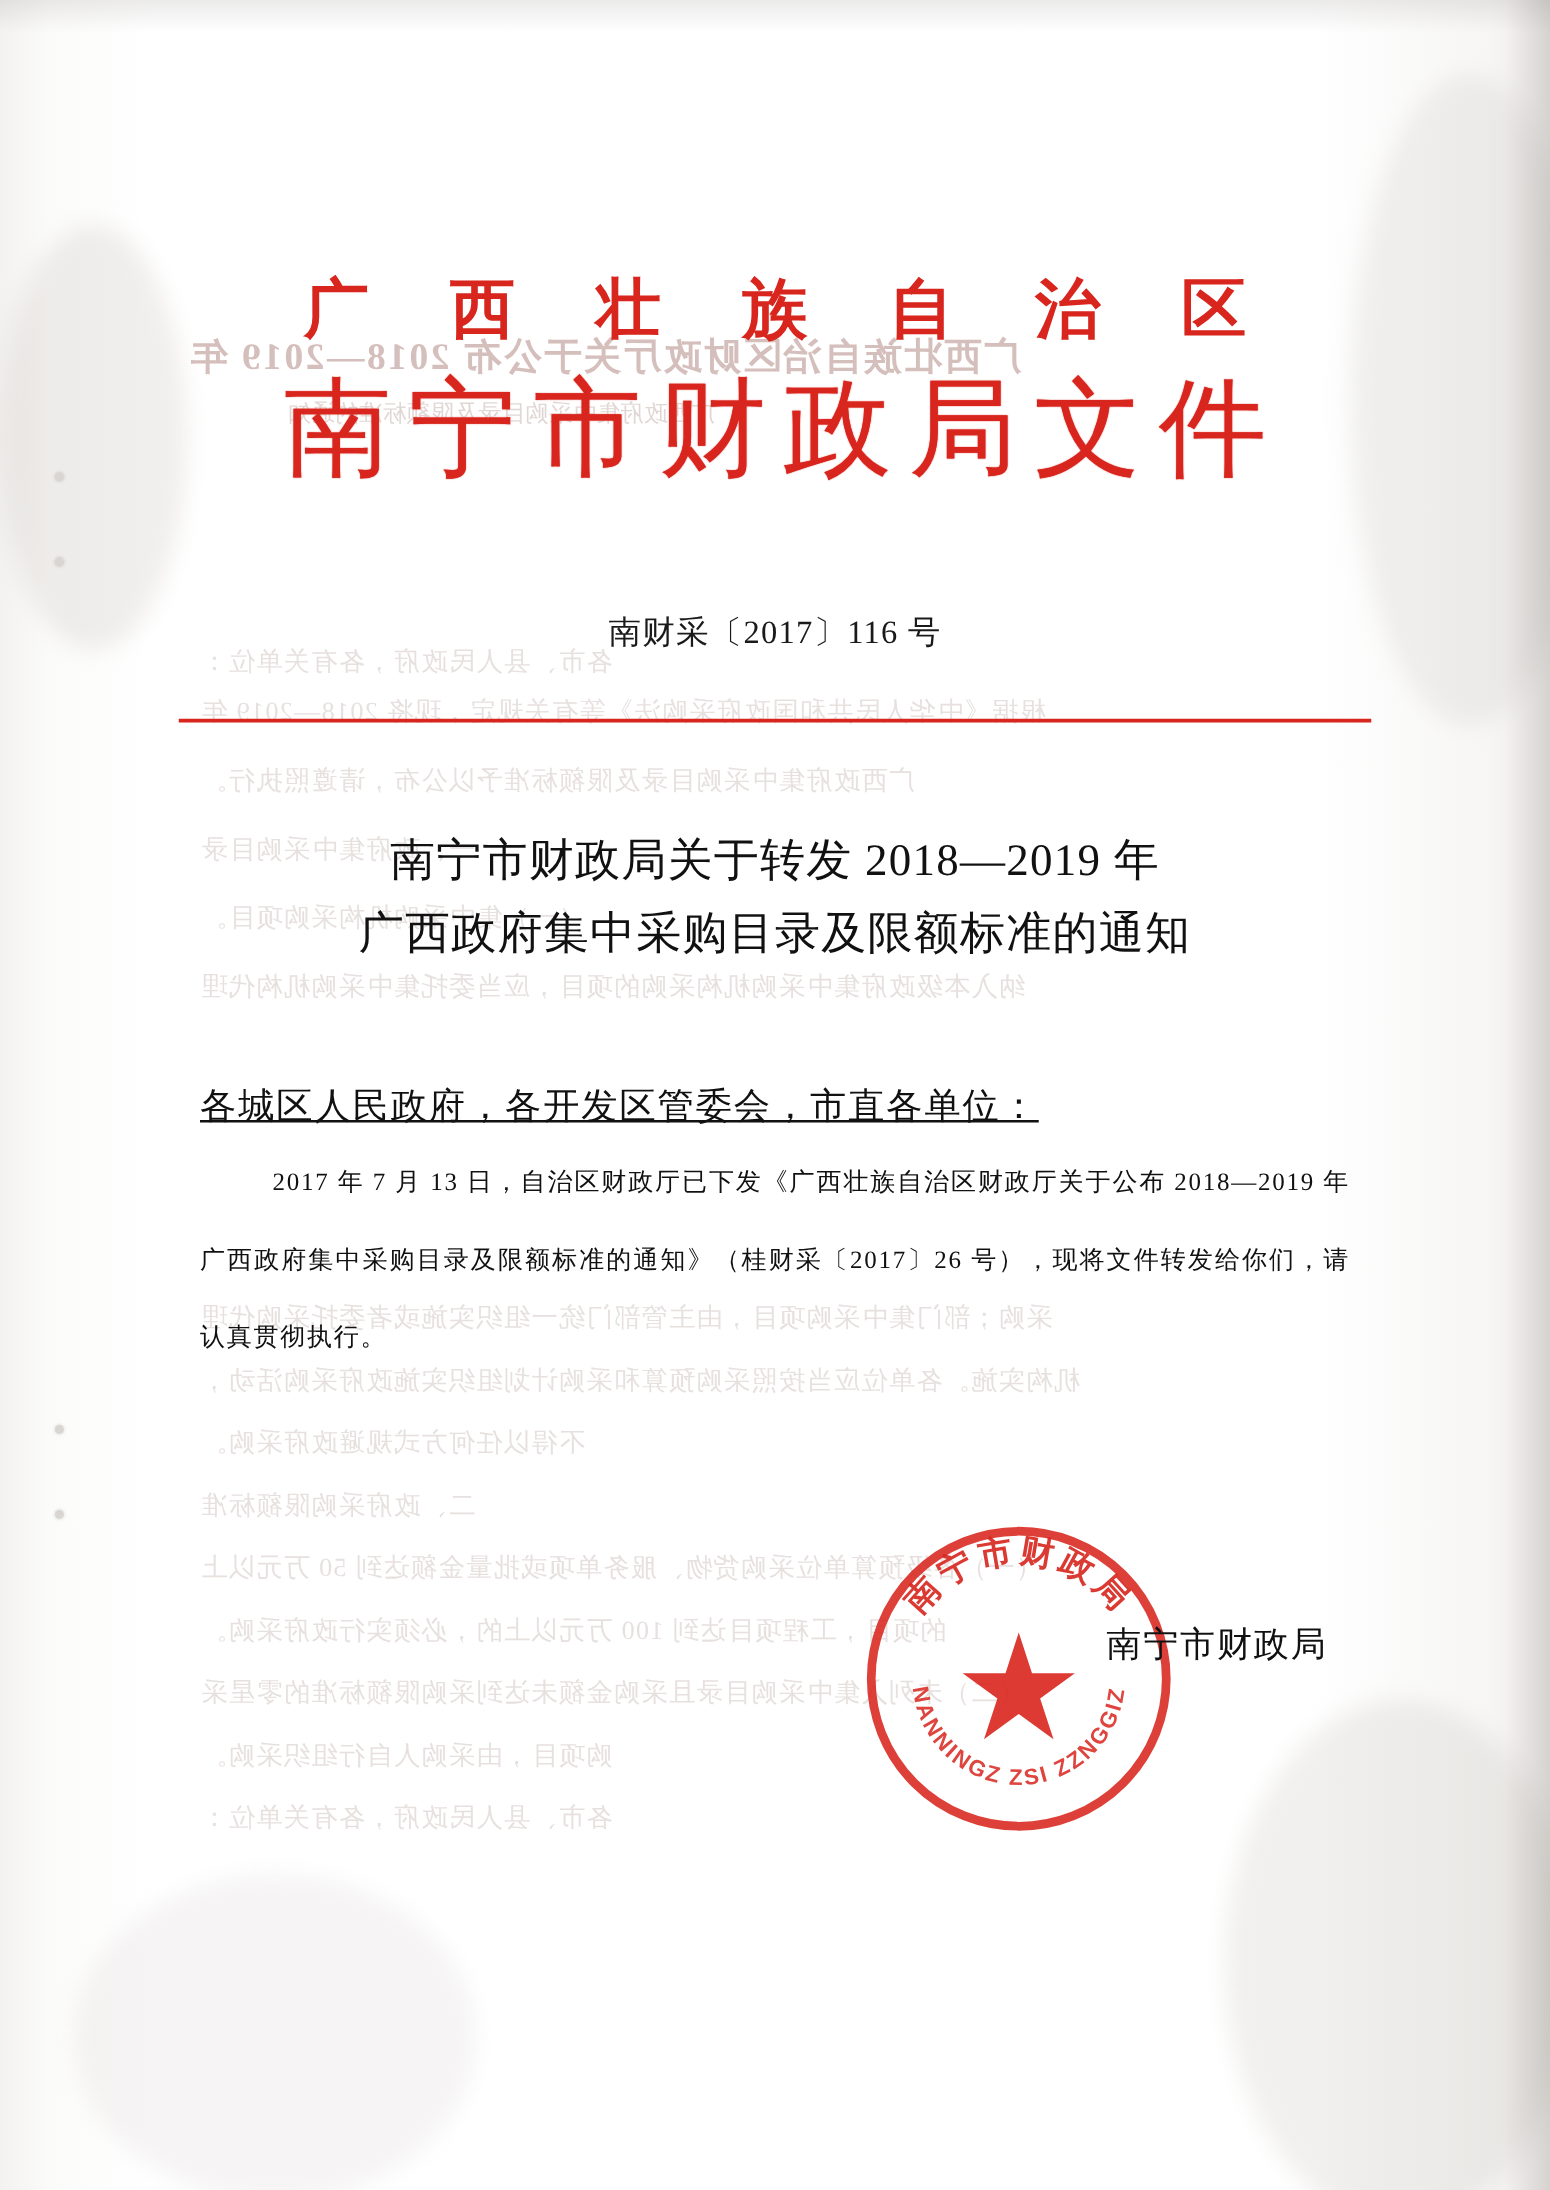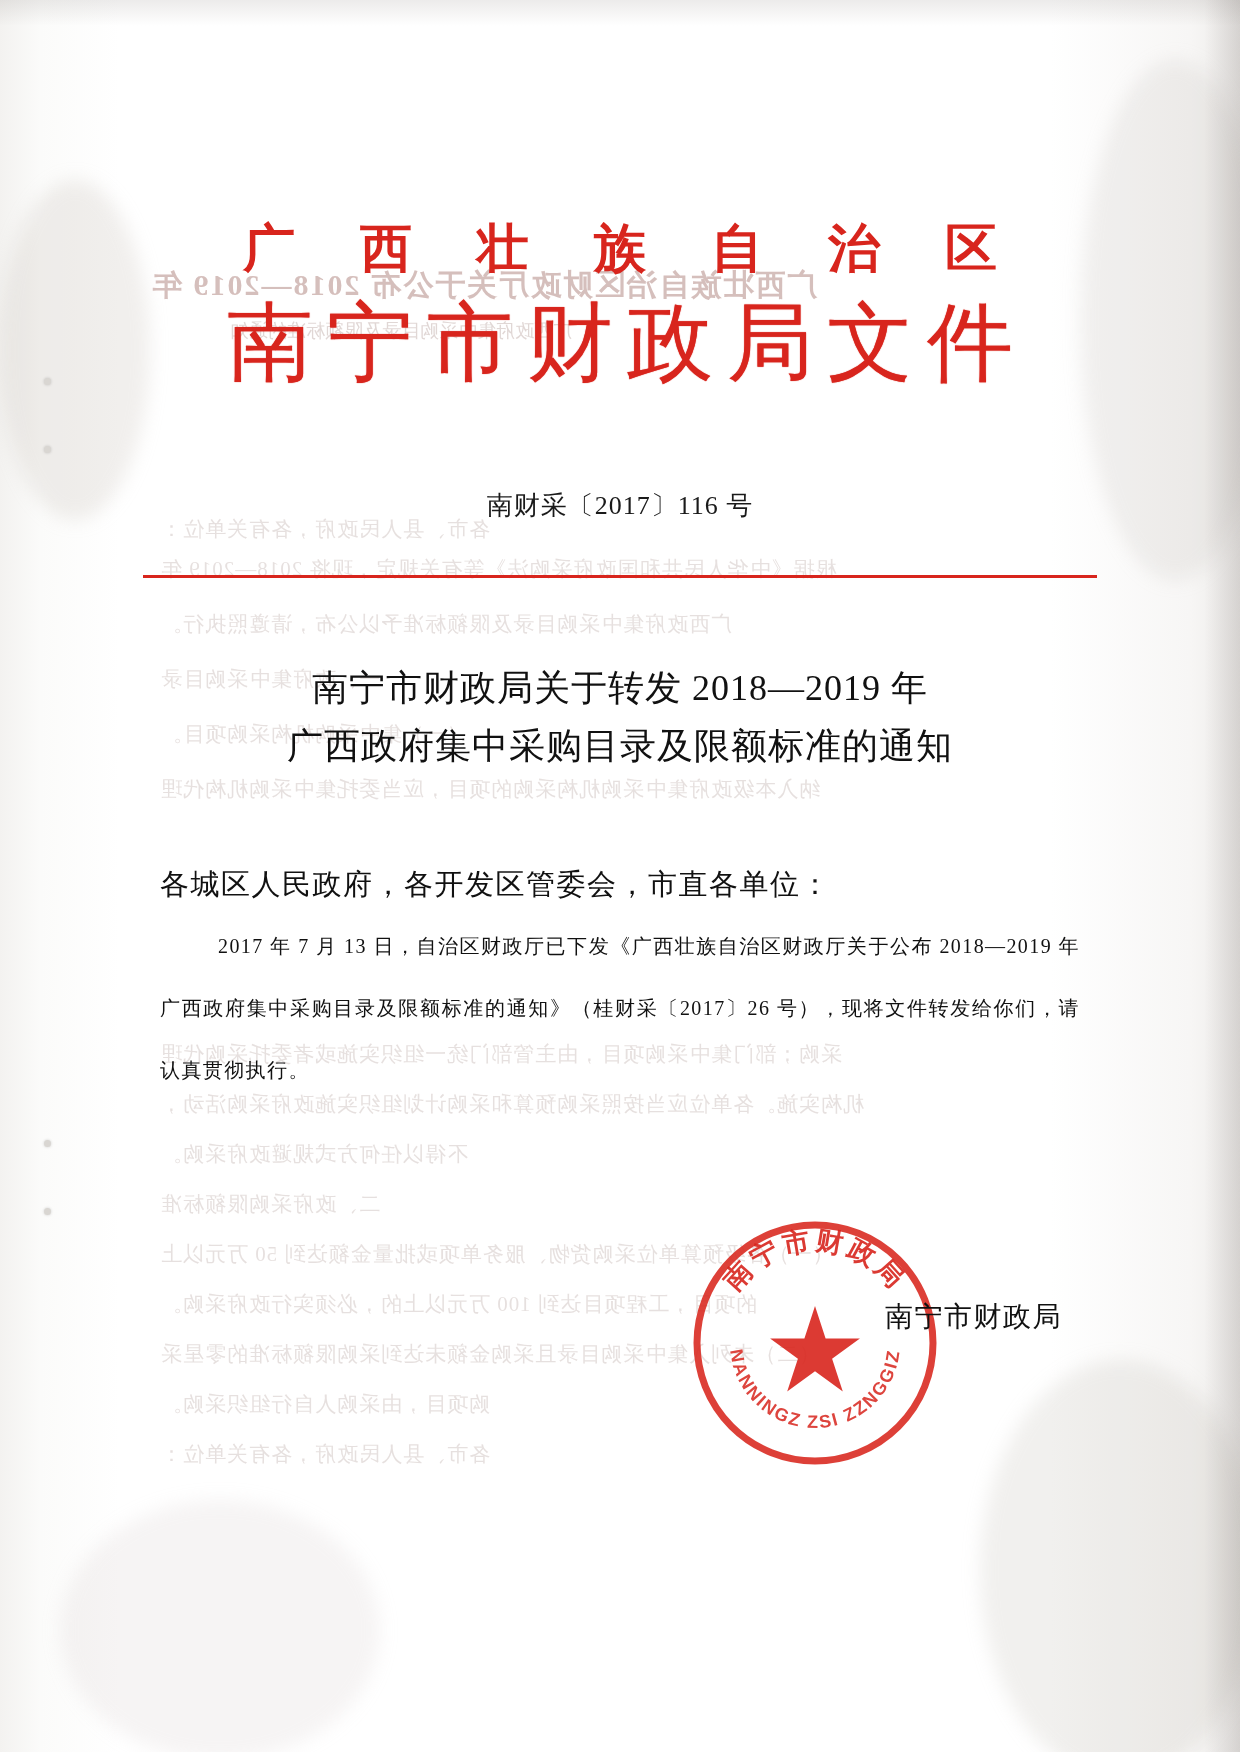--- a/index.html
+++ b/index.html
@@ -139,20 +139,21 @@
 
   
   .salutation {
     position: absolute;
     left: 160px;
     right: 160px;
     top: 865px;
     font-size: 29px;
     color: #111;
     letter-spacing: 1.5px;
+    text-decoration: underline;
   }
   .body-text {
     position: absolute;
     left: 160px;
     right: 160px;
     top: 915px;
     font-size: 20px;
     color: #111;
     line-height: 62px;
     text-indent: 58px;

